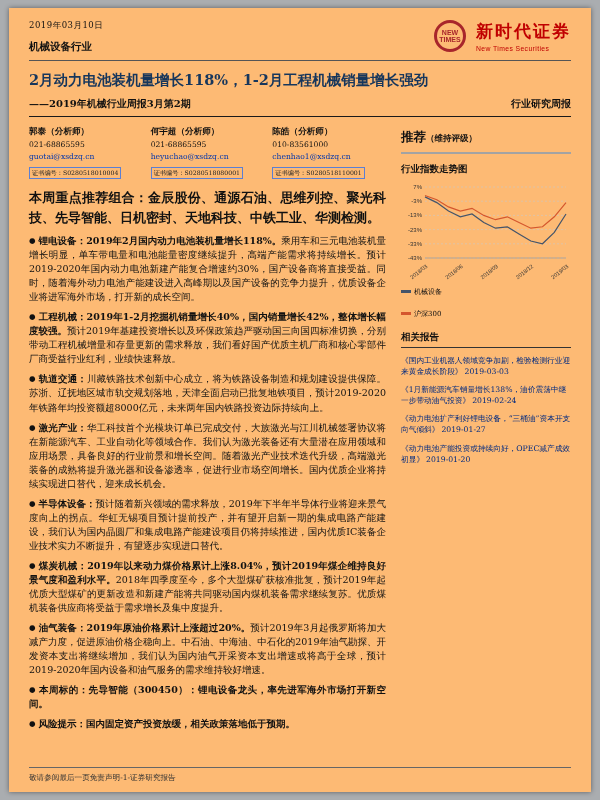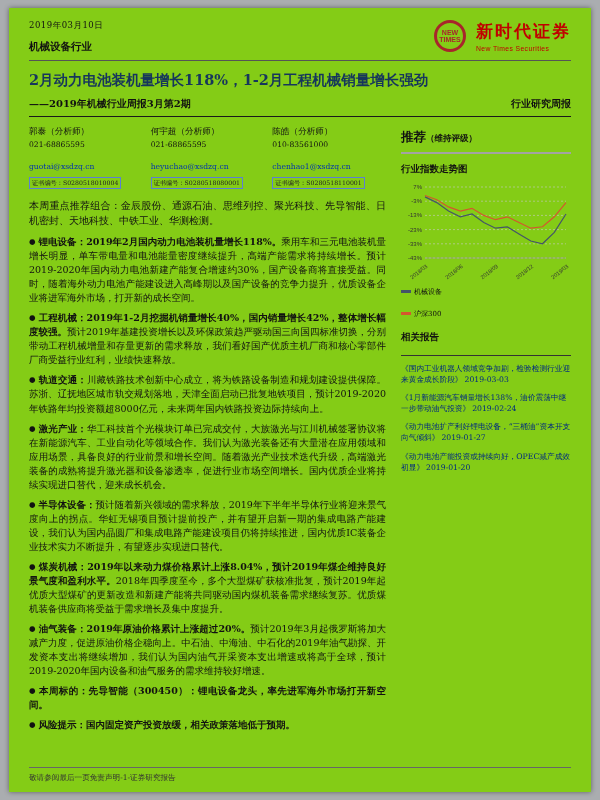--- a/index.html
+++ b/index.html
@@ -1,19 +1,19 @@
 <!DOCTYPE html>
 <html><head>
 <meta charset="utf-8">
 <style>
   * { margin:0; padding:0; box-sizing:border-box; }
   html,body { width:600px; height:800px; }
   body { background:#aaadb0; font-family:"DejaVu Serif","Liberation Serif",serif; color:#111; }
   .viewport { width:600px; height:800px; padding:8px 9px; }
-  .page { width:100%; height:100%; background:#84cc16; padding:12px 20px 26px; position:relative; overflow:hidden; box-shadow:0 0 5px rgba(0,0,0,.45); }
+  .page { width:100%; height:100%; background:#fdba74; padding:12px 20px 26px; position:relative; overflow:hidden; box-shadow:0 0 5px rgba(0,0,0,.45); }
 
   
   .header { display:flex; justify-content:space-between; align-items:flex-start; }
   .h-date { font-size:8.5px; letter-spacing:.5px; }
   .h-industry { font-size:10.5px; font-weight:bold; margin-top:8px; }
   .brand { display:flex; align-items:center; gap:10px; }
   .logo { width:32px; height:32px; border:3px solid #a8262b; border-radius:50%; color:#a8262b;
           font-family:"Liberation Sans",sans-serif; font-weight:bold; font-size:7px;
           display:flex; flex-direction:column; align-items:center; justify-content:center; line-height:1.05; }
   .brand-cn { color:#c00000; font-size:17px; font-weight:bold; letter-spacing:2px; font-family:"DejaVu Sans",sans-serif; }
@@ -27,39 +27,39 @@
   .subtitle  { font-size:10px; font-weight:bold; }
   .right-tag { font-size:10px; font-weight:bold; }
 
   .columns { display:flex; gap:15px; }
   .main-col { flex:1; min-width:0; }
   .side-col { width:170px; flex:none; }
 
   
   .analysts { display:flex; gap:8px; margin-bottom:9px; }
   .analyst { flex:1; font-size:7.6px; line-height:1.35; }
-  .analyst .name  { font-weight:normal; font-size:8.6px; margin-bottom:3px; }
-  .analyst .phone { margin-bottom:12px; }
+  .analyst .name  { font-weight:bold; font-size:8.6px; margin-bottom:3px; }
+  .analyst .phone { margin-bottom:2px; }
   .analyst .email { color:#0035ad; margin-bottom:4px; word-break:break-all; }
   .analyst .cert  { border:1px solid #5b7fd4; font-size:6.2px; padding:1px 2px; display:inline-block; color:#222; }
 
-  .highlight { font-weight:normal; font-size:10px; line-height:1.5; margin-bottom:7px; text-align:justify; }
+  .highlight { font-weight:bold; font-size:13px; line-height:1.5; margin-bottom:7px; text-align:justify; }
   .bullet { font-size:9.5px; line-height:1.48; margin-bottom:6px; text-align:justify; }
   .bullet .dot { font-size:7.5px; margin-right:3px; position:relative; top:-1px; }
 
   
   .rating-row { border-bottom:2px solid #a3a3a3; padding-bottom:6px; }
   .rating      { font-size:12.5px; font-weight:bold; }
   .rating-note { font-size:8.5px;  font-weight:bold; }
   .chart-title { font-size:9.5px; font-weight:bold; margin:9px 0 4px; }
   #trend-chart { width:170px; height:106px; display:block; }
   .legend { display:flex; justify-content:center; gap:12px; font-size:7px; margin-top:1px;flex-direction:column; }
   .legend-item { display:flex; align-items:center; }
   .legend .swatch { display:inline-block; width:10px; height:3px; margin-right:3px; }
-  .reports-title { font-size:9.5px; font-weight:bold; border-bottom:1px solid #333; padding-bottom:11px; margin:12px 0 7px; }
+  .reports-title { font-size:9.5px; font-weight:bold; border-bottom:1px solid #333; padding-bottom:3px; margin:12px 0 7px; }
   .report-item { font-size:7.7px; line-height:1.45; color:#002a80; margin-bottom:7px; cursor:pointer; }
   .report-item .report-date { margin-left:2px; }
 
   .footer { position:absolute; left:20px; right:20px; bottom:9px; border-top:1px solid #666;
             padding-top:5px; display:flex; font-size:7.6px; color:#333; }
 </style>
 </head>
 <body>
 
 <div class="viewport">

